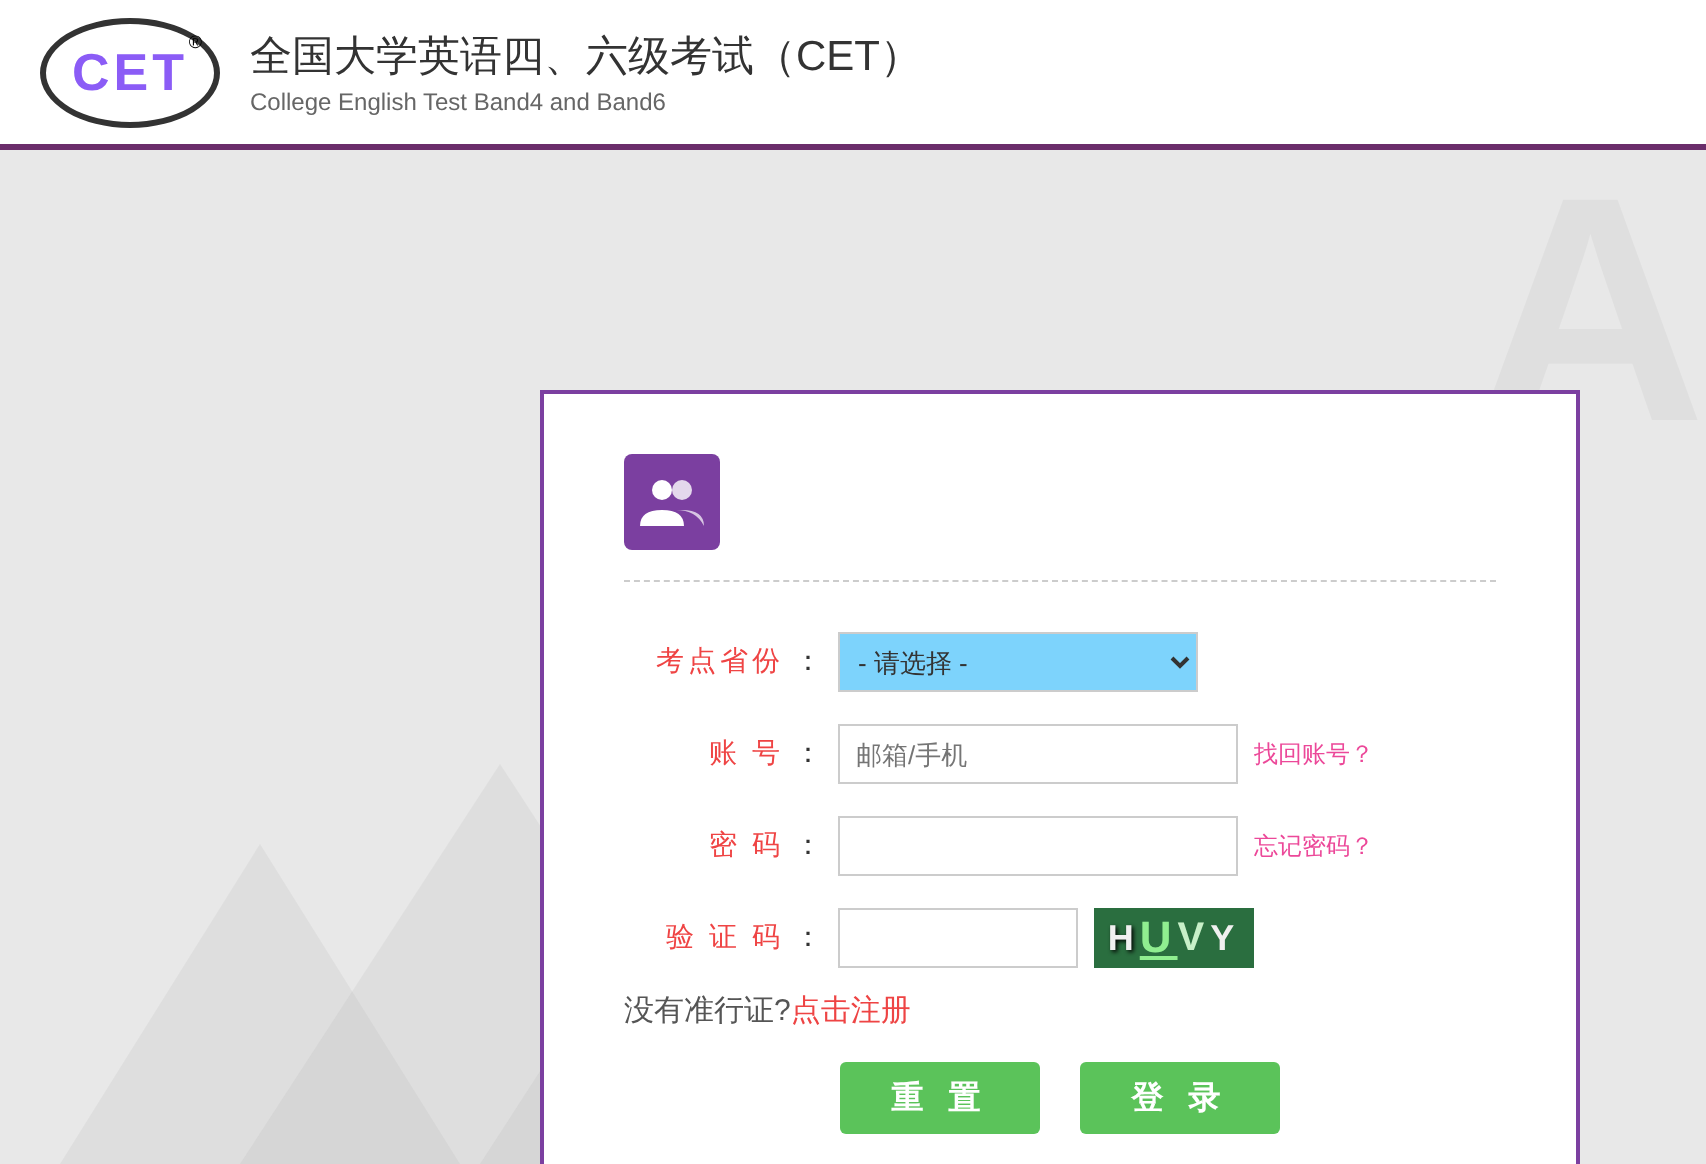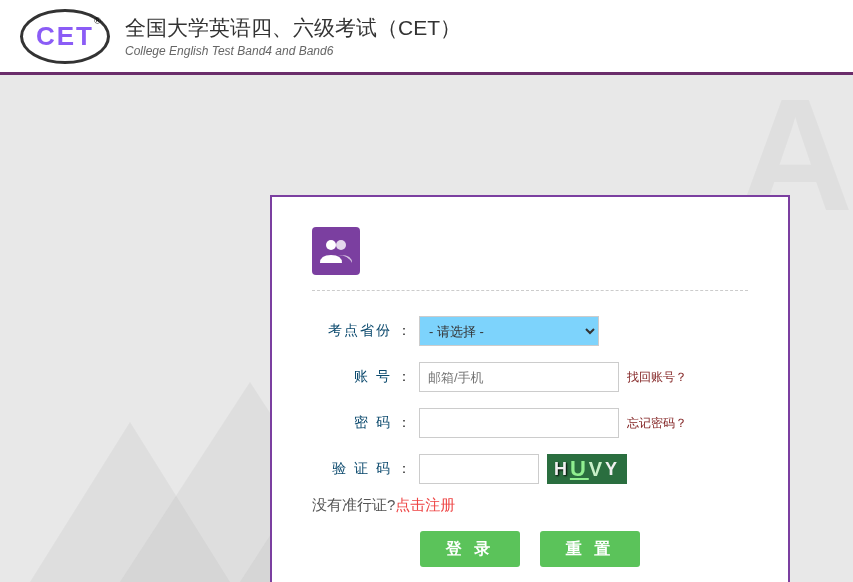--- a/index.html
+++ b/index.html
@@ -63,21 +63,20 @@
     #header-title {
       font-size: 21px;
       color: #333;
       font-weight: normal;
     }
 
     #header-subtitle {
       font-size: 12px;
       color: #666;
       margin-top: 2px;
-      font-style: italic;
     }
 
     
     #bg-area {
       position: absolute;
       top: 75px;
       left: 0;
       width: 853px;
       height: 507px;
       overflow: hidden;
@@ -196,24 +195,25 @@
     .form-row {
       display: flex;
       align-items: center;
       margin-bottom: 16px;
     }
 
     .form-label {
       width: 80px;
       text-align: right;
       font-size: 14px;
-      color: #0c4a6e;
+      color: #ef4444;
       margin-right: 5px;
       letter-spacing: 2px;
       flex-shrink: 0;
+      font-family: Liberation Serif, serif;
     }
 
     .form-label-colon {
       margin-right: 8px;
       color: #333;
       font-size: 14px;
     }
 
     .form-input {
       height: 30px;
@@ -238,21 +238,21 @@
     #account-input {
       width: 200px;
     }
 
     #password-input {
       width: 200px;
     }
 
     .form-link {
       font-size: 12px;
-      color: #7f1d1d;
+      color: #ec4899;
       text-decoration: none;
       margin-left: 8px;
       font-family: Liberation Mono, monospace;
     }
 
     
     #captcha-row {
       display: flex;
       align-items: center;
       margin-bottom: 12px;
@@ -407,18 +407,18 @@
         <span class="cap-v" style="color:#c8f0c8;">V</span>
         <span class="cap-y">Y</span>
       </div>
     </div>
 
     <div id="register-link-row">
       <span>没有准行证?</span><a href="#">点击注册</a>
     </div>
 
     <div id="btn-row">
+      <button class="btn-action">重 置</button>
       <button class="btn-action">登 录</button>
-      <button class="btn-action">重 置</button>
     </div>
 
   </div>
 </div>
 
 </body></html>

